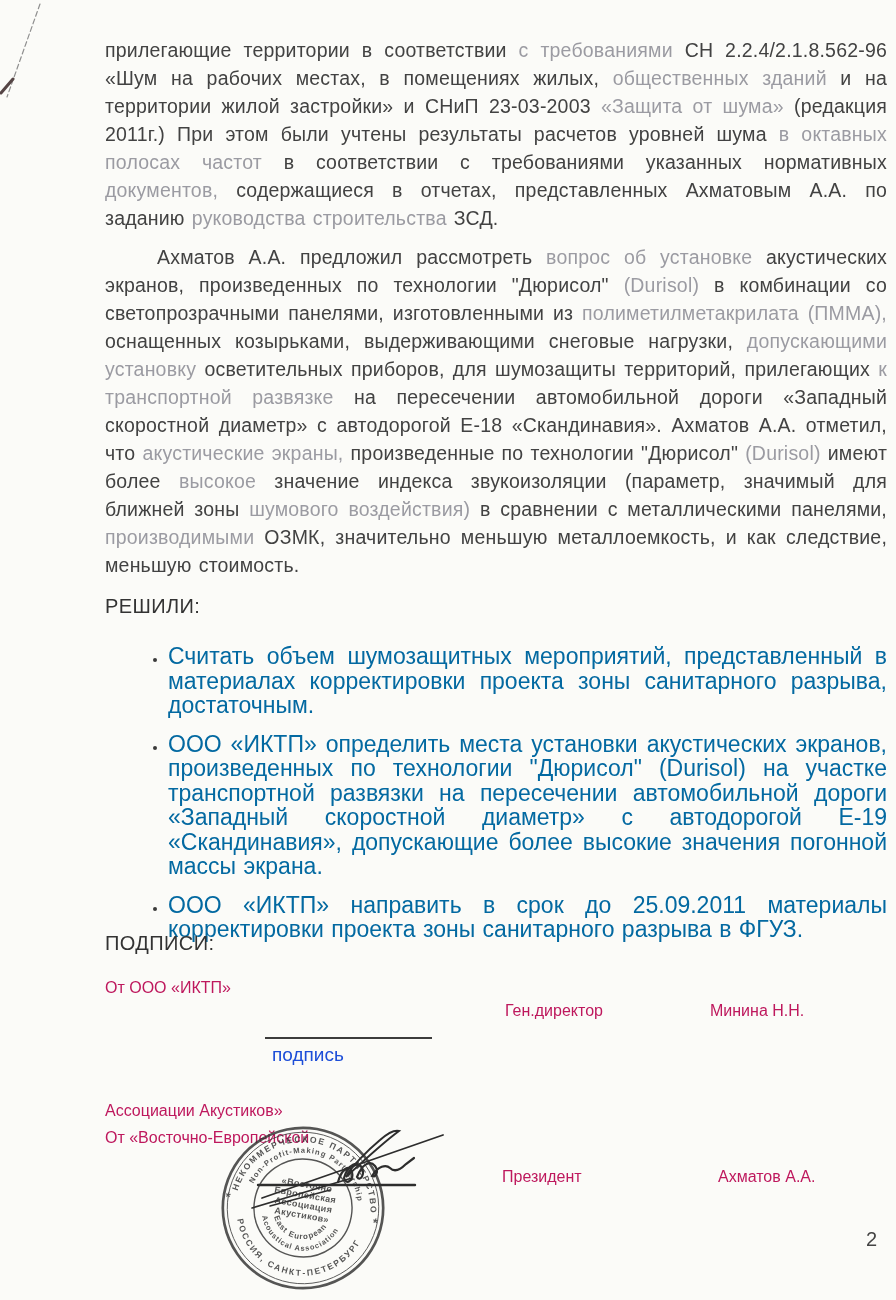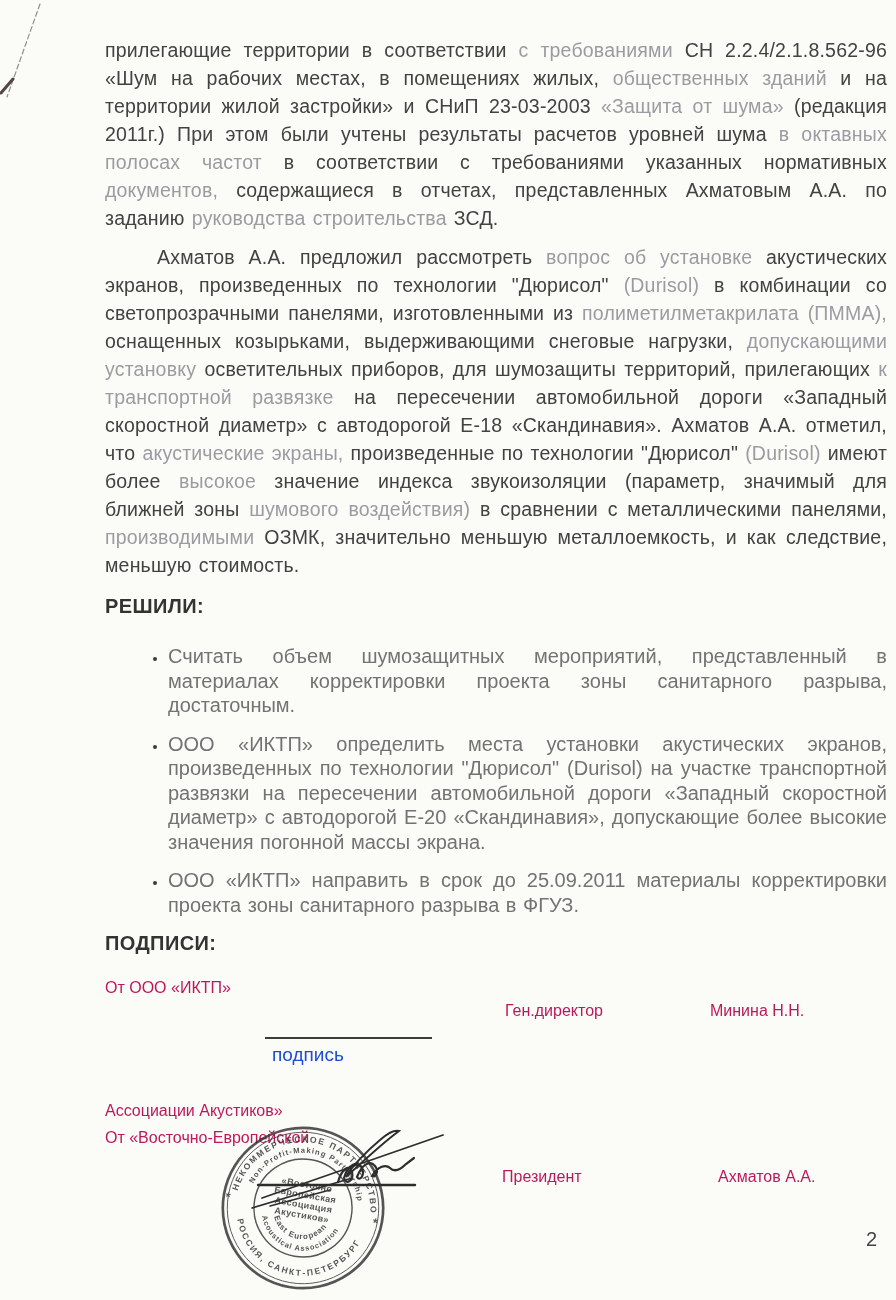--- a/index.html
+++ b/index.html
@@ -9,28 +9,28 @@
     font-family:"Liberation Sans",sans-serif;color:#3f3f3f;
   }
   .flow{position:absolute;left:105px;top:36px;width:782px;}
   .para{
     font-size:19.5px;line-height:28px;text-align:justify;margin:0;
     letter-spacing:.2px;word-spacing:1.5px;color:#424242;
   }
   .para.indent{text-indent:52px;margin-top:11px;}
   .lt{color:#9b9ba2;}
   .doc-heading{
-    font-size:20px;font-weight:bold;margin:0;color:#333;
+    font-size:20px;font-weight:normal;margin:0;color:#333;
     letter-spacing:.4px;
   }
   .flow .doc-heading{margin-top:16px;}
   ul.decisions{margin:26px 0 0 0;padding:0 0 0 63px;list-style-position:outside;}
   ul.decisions li{
-    font-size:20px;line-height:24.5px;text-align:justify;margin-bottom:14px;
-    color:#737373;word-spacing:1px;
+    font-size:23px;line-height:24.5px;text-align:justify;margin-bottom:14px;
+    color:#0369a1;word-spacing:1px;
   }
   ul.decisions li::marker{font-size:13px;color:#3a3a3a;}
   .abs{position:absolute;}
   .txt{font-size:16px;color:#be185d;white-space:nowrap;}
   .two-line div{line-height:27px;}
   .sig-line{border-top:2px solid #3c3c3c;height:0;}
   .stamp{opacity:.82;}
   .stamp text{fill:#313131;font-family:"Liberation Sans",sans-serif;font-weight:bold;}
   .stamp circle{fill:none;stroke:#313131;}
   .ring-ru{font-size:9.6px;letter-spacing:2px;}
@@ -52,21 +52,21 @@
     <line x1="40" y1="4" x2="7" y2="97" stroke="#8f8f8f" stroke-width="1.2" stroke-dasharray="5 3"></line>
     <line x1="1" y1="93" x2="13" y2="79" stroke="#554545" stroke-width="3"></line>
   </svg>
 
   <div class="flow">
     <p class="para"><span>прилегающие территории в соответствии </span><span class="lt">с требованиями</span><span> СН 2.2.4/2.1.8.562-96 «Шум на рабочих местах, в помещениях жилых, </span><span class="lt">общественных зданий</span><span> и на территории жилой застройки» и СНиП 23-03-2003  </span><span class="lt">«Защита от шума»</span><span> (редакция 2011г.) При этом были учтены результаты расчетов уровней шума </span><span class="lt">в октавных полосах частот</span><span> в соответствии с требованиями указанных нормативных </span><span class="lt">документов,</span><span> содержащиеся в отчетах, представленных Ахматовым А.А. по заданию </span><span class="lt">руководства строительства</span><span> ЗСД.</span></p>
     <p class="para indent"><span>Ахматов А.А. предложил рассмотреть </span><span class="lt">вопрос об установке</span><span> акустических экранов, произведенных по технологии "Дюрисол" </span><span class="lt">(Durisol)</span><span> в комбинации со светопрозрачными панелями, изготовленными из </span><span class="lt">полиметилметакрилата (ПММА),</span><span> оснащенных козырьками, выдерживающими снеговые нагрузки, </span><span class="lt">допускающими установку</span><span> осветительных приборов, для шумозащиты территорий, прилегающих </span><span class="lt">к транспортной развязке</span><span> на пересечении автомобильной дороги «Западный скоростной диаметр» с автодорогой Е-18 «Скандинавия». Ахматов А.А. отметил, что </span><span class="lt">акустические экраны,</span><span> произведенные по технологии "Дюрисол" </span><span class="lt">(Durisol)</span><span> имеют более </span><span class="lt">высокое</span><span> значение индекса звукоизоляции (параметр, значимый для ближней зоны </span><span class="lt">шумового воздействия)</span><span> в сравнении с металлическими панелями, </span><span class="lt">производимыми</span><span> ОЗМК, значительно меньшую металлоемкость, и как следствие, меньшую стоимость.</span></p>
     <h2 class="doc-heading">РЕШИЛИ:</h2>
     <ul class="decisions">
       <li>Считать объем шумозащитных мероприятий, представленный в материалах корректировки проекта зоны санитарного разрыва, достаточным.</li>
-      <li>ООО «ИКТП» определить места установки акустических экранов, произведенных по технологии "Дюрисол" (Durisol) на участке транспортной развязки на пересечении автомобильной дороги «Западный скоростной диаметр» с автодорогой Е-20 «Скандинавия», допускающие более высокие значения погонной массы экрана.</li>
+      <li>ООО «ИКТП» определить места установки акустических экранов, произведенных по технологии "Дюрисол" (Durisol) на участке транспортной развязки на пересечении автомобильной дороги «Западный скоростной диаметр» с автодорогой Е-19 «Скандинавия», допускающие более высокие значения погонной массы экрана.</li>
       <li>ООО «ИКТП» направить в срок до 25.09.2011 материалы корректировки проекта зоны санитарного разрыва в ФГУЗ.</li>
     </ul>
   </div>
 
   <h2 class="doc-heading abs" style="left:105px;top:932px">ПОДПИСИ:</h2>
 
   <div class="abs txt" style="left:105px;top:979px">От ООО «ИКТП»</div>
   <div class="abs txt" style="left:505px;top:1002px">Ген.директор</div>
   <div class="abs txt" style="left:710px;top:1002px">Минина Н.Н.</div>
 

